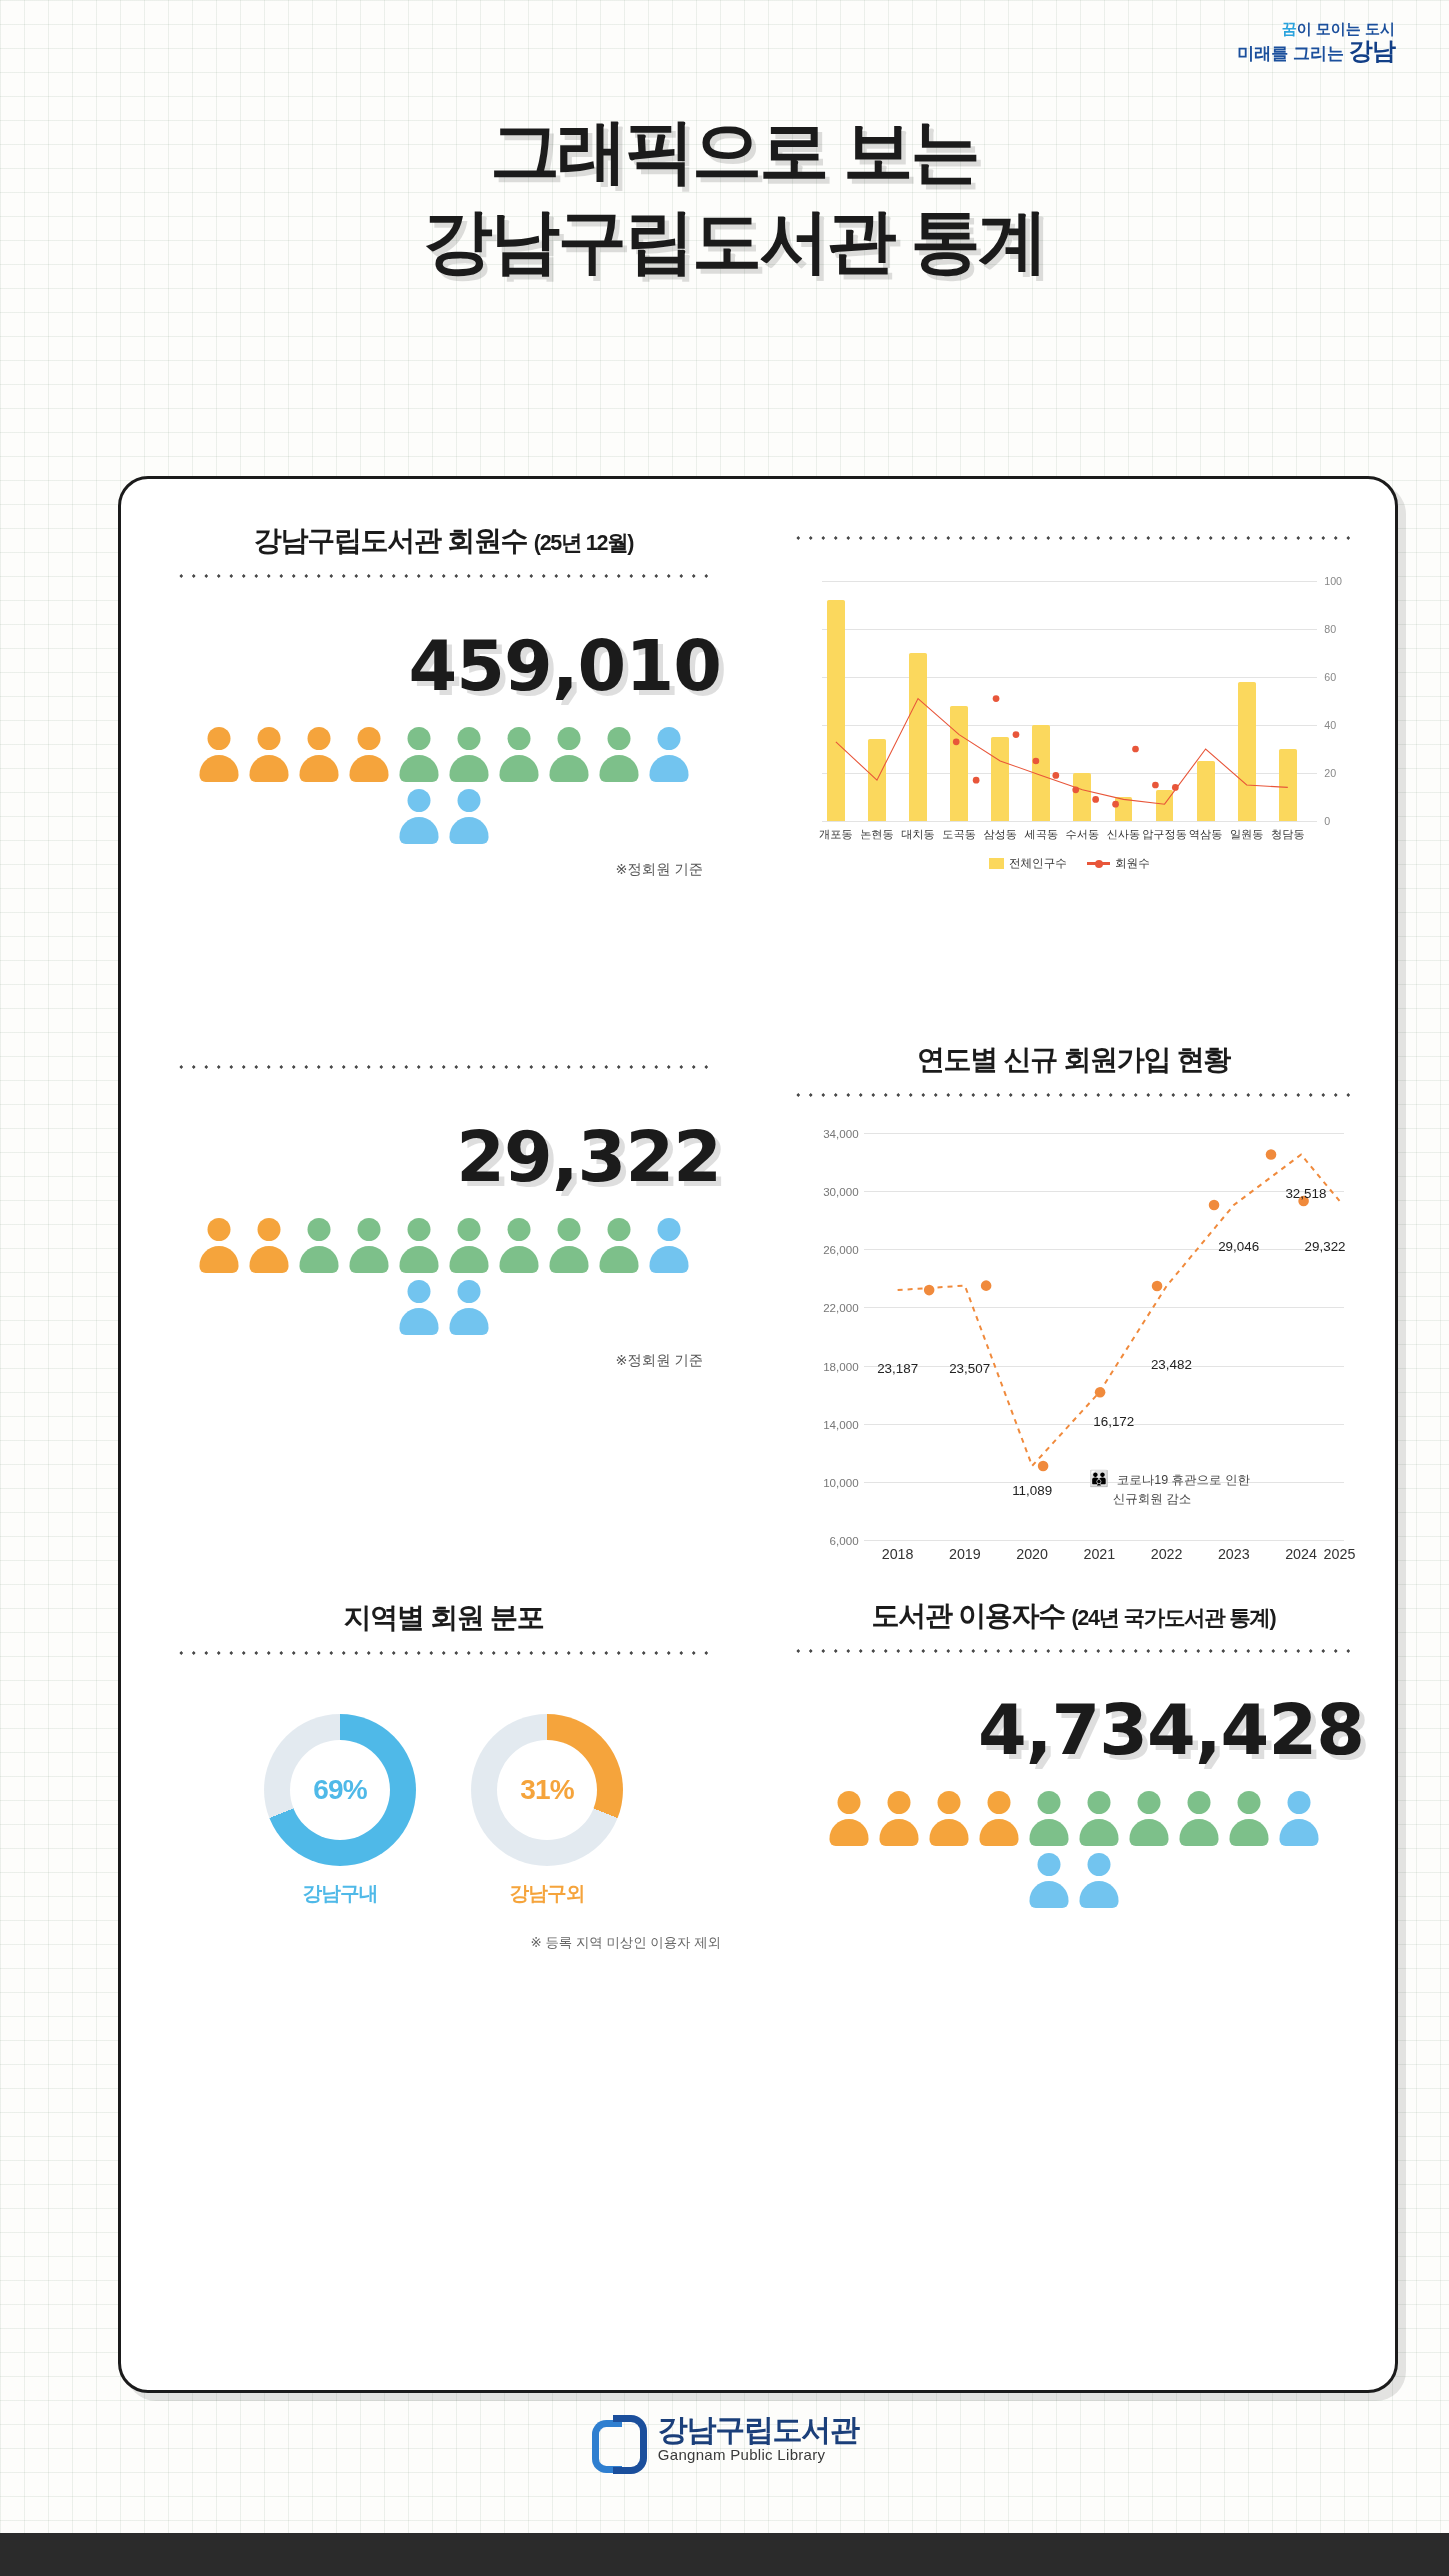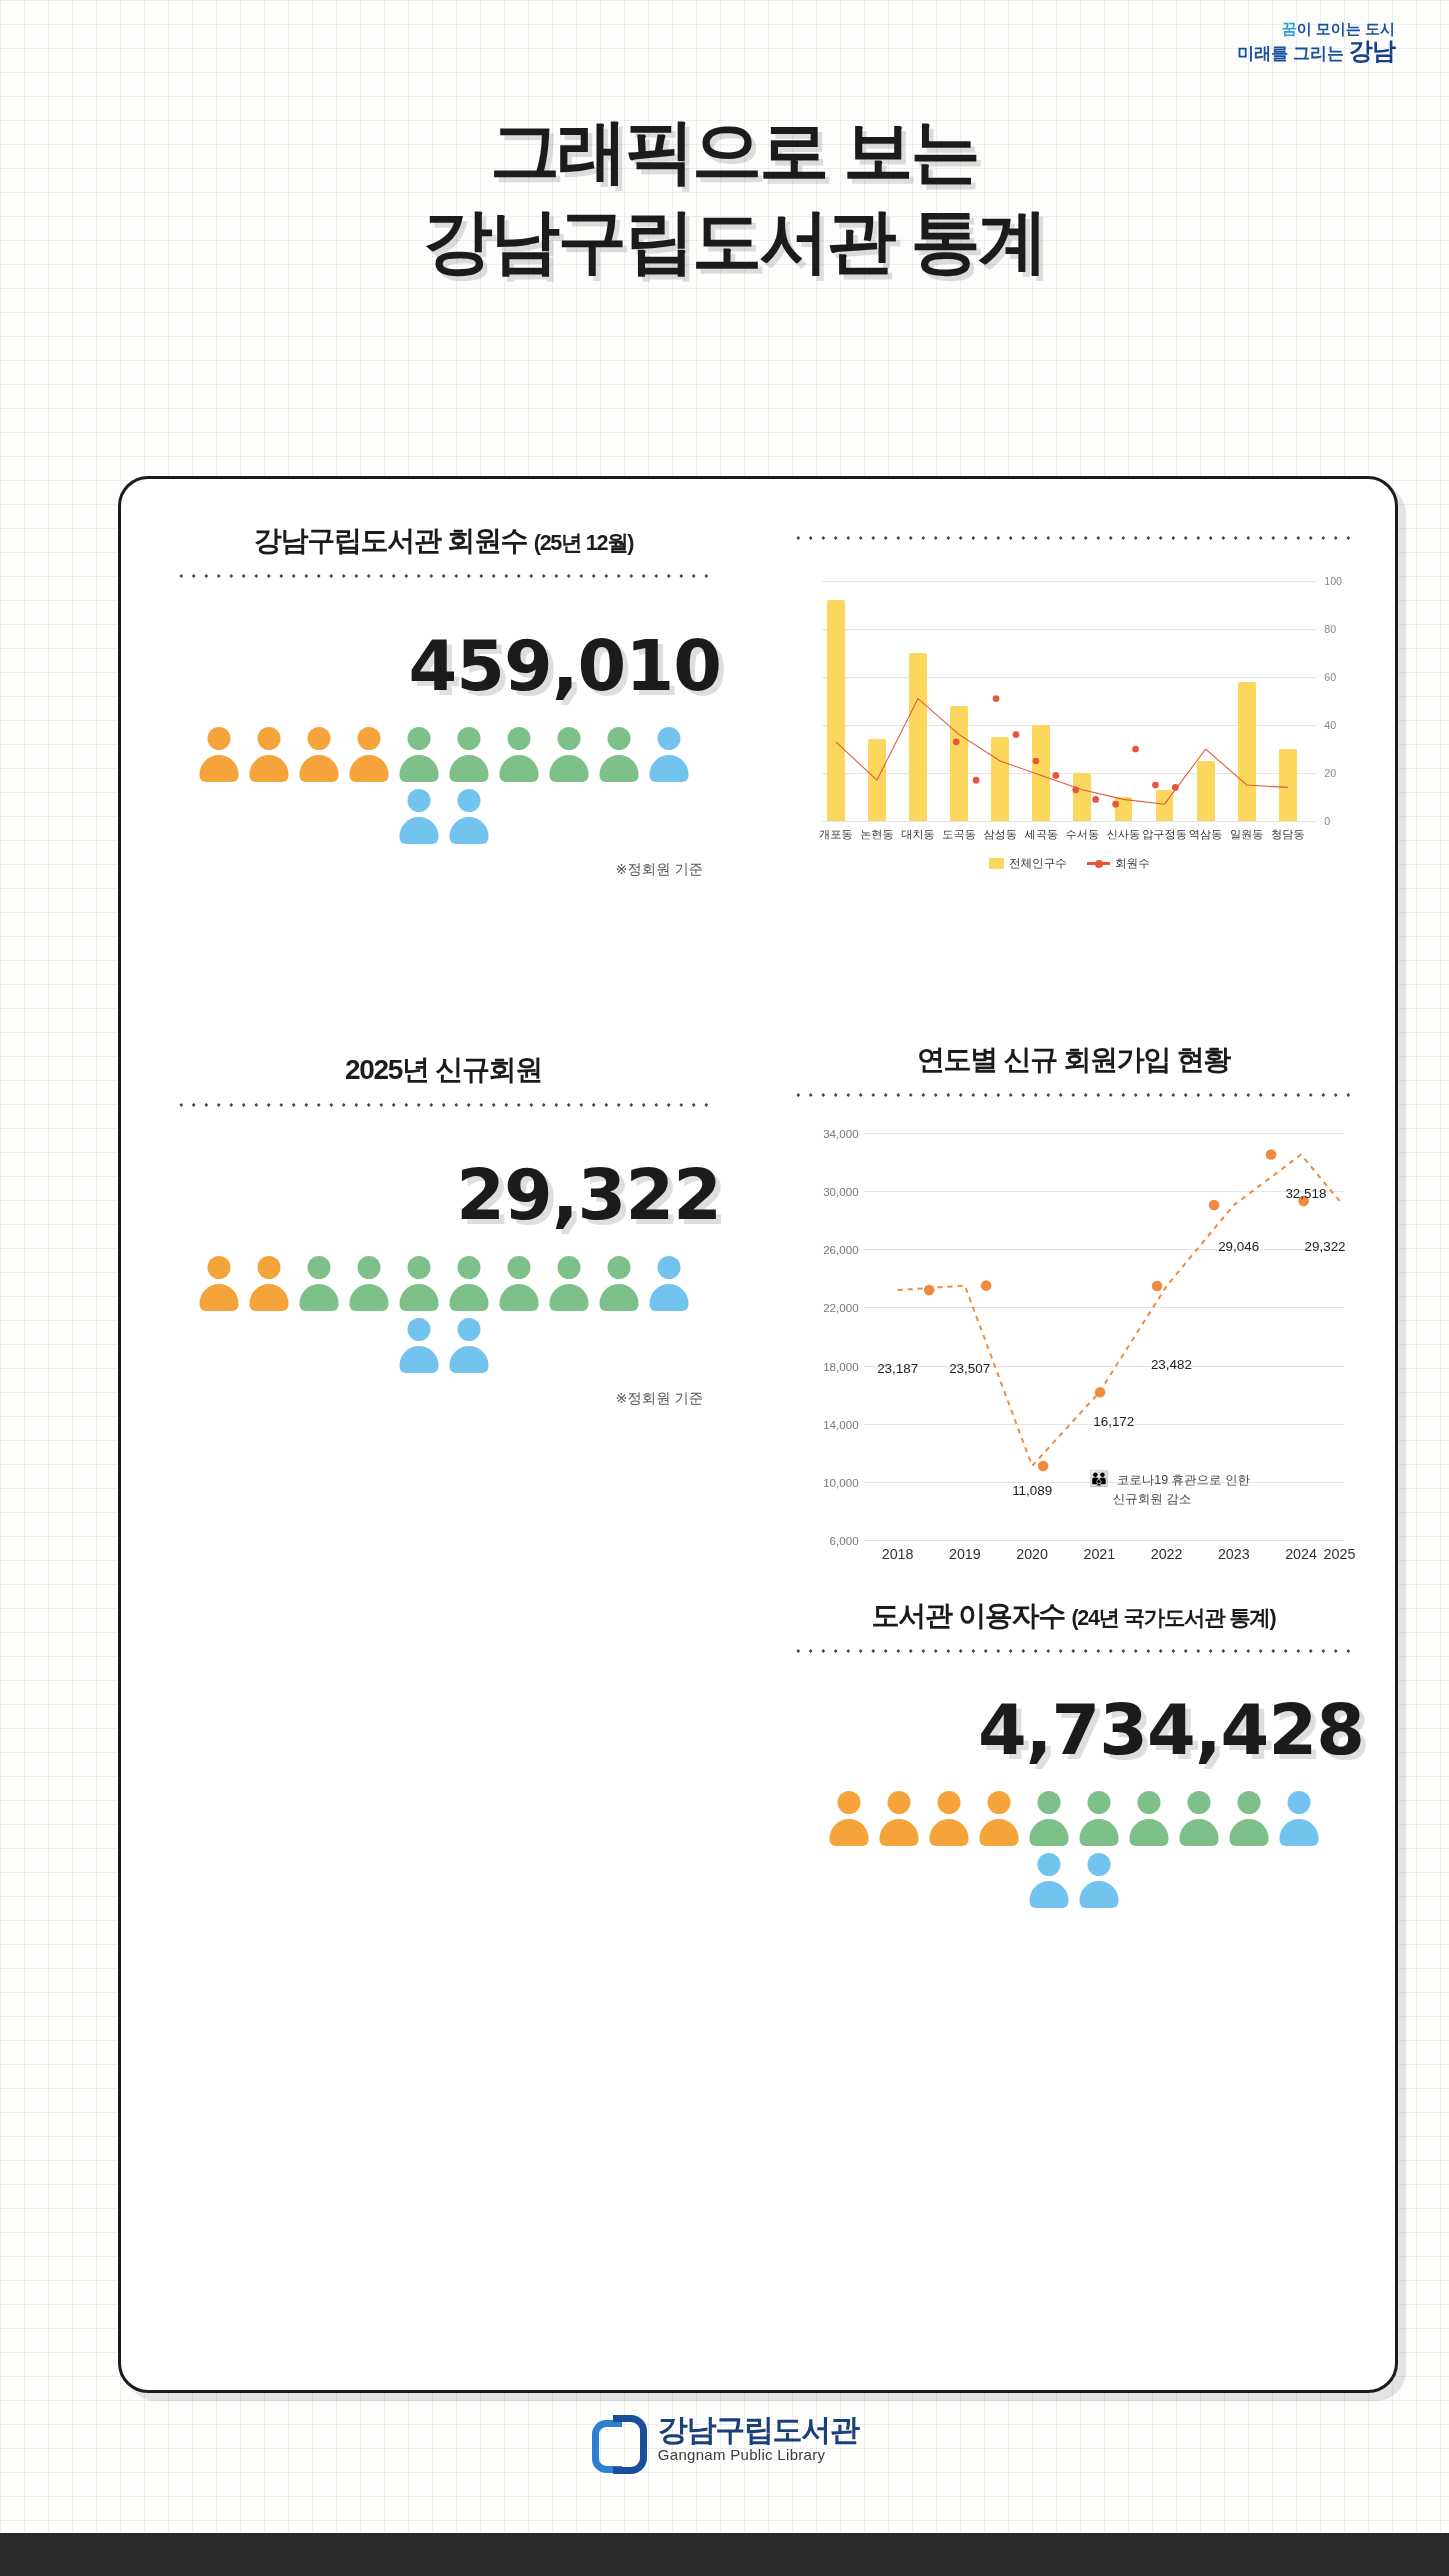--- a/index.html
+++ b/index.html
@@ -196,21 +196,20 @@
         <div class="person">
             <div class="head" style="background:#72c4ef"></div>
             <div class="body" style="background:#72c4ef"></div>
           </div>
       </div>
 
       <div class="note" style="margin-top:16px;width:537px;">※정회원 기준</div>
     </div>
 
     <div class="panel" style="left:45px;top:572px;width:555px;">
-      <div class="panel-title">2025년 신규회원</div>
       <div class="dots" style="width:537px;"></div>
       <div class="bignum" style="margin-top:47px;">29,322</div>
 
       <div class="people" style="margin-top:19.7px;width:501px;margin-left:auto;margin-right:auto;">
         <div class="person">
             <div class="head" style="background:#f5a43c"></div>
             <div class="body" style="background:#f5a43c"></div>
           </div>
         <div class="person">
             <div class="head" style="background:#f5a43c"></div>
@@ -255,20 +254,41 @@
           </div>
         <div class="person">
             <div class="head" style="background:#72c4ef"></div>
             <div class="body" style="background:#72c4ef"></div>
           </div>
       </div>
 
       <div class="note" style="margin-top:16px;width:537px;">※정회원 기준</div>
     </div>
 
+    <div class="panel" style="left:45px;top:1120px;width:555px;">
+      <div class="panel-title">지역별 회원 분포</div>
+      <div class="dots" style="width:537px;"></div>
+
+      <div class="donut-wrap" style="margin-top:59px;">
+        <div>
+          <div class="donut" style="background:conic-gradient(#4fb9e8 0 69%, #e3eaf0 69% 100%);">
+            <div class="hole" style="color:#4fb9e8;">69%</div>
+          </div>
+          <div class="donut-label" style="color:#4fb9e8;">강남구내</div>
+        </div>
+        <div>
+          <div class="donut" style="background:conic-gradient(#f5a43c 0 31%, #e3eaf0 31% 100%);">
+            <div class="hole" style="color:#f5a43c;">31%</div>
+          </div>
+          <div class="donut-label" style="color:#f5a43c;">강남구외</div>
+        </div>
+      </div>
+
+      <div class="note" style="margin-top:27px;width:555px;font-size:13.4px;color:#666;">※ 등록 지역 미상인 이용자 제외</div>
+    </div>
   </div>
 
   <div class="col-right">
 
     <div class="panel" style="left:18px;top:43px;width:581px;">
       <div class="dots" style="width:564px;"></div>
 
       <div class="chart-box" style="margin-top:41px;height:304px;position:relative;">
         <div class="plot" style="left:39px;right:47px;top:0;height:240px;">
 

